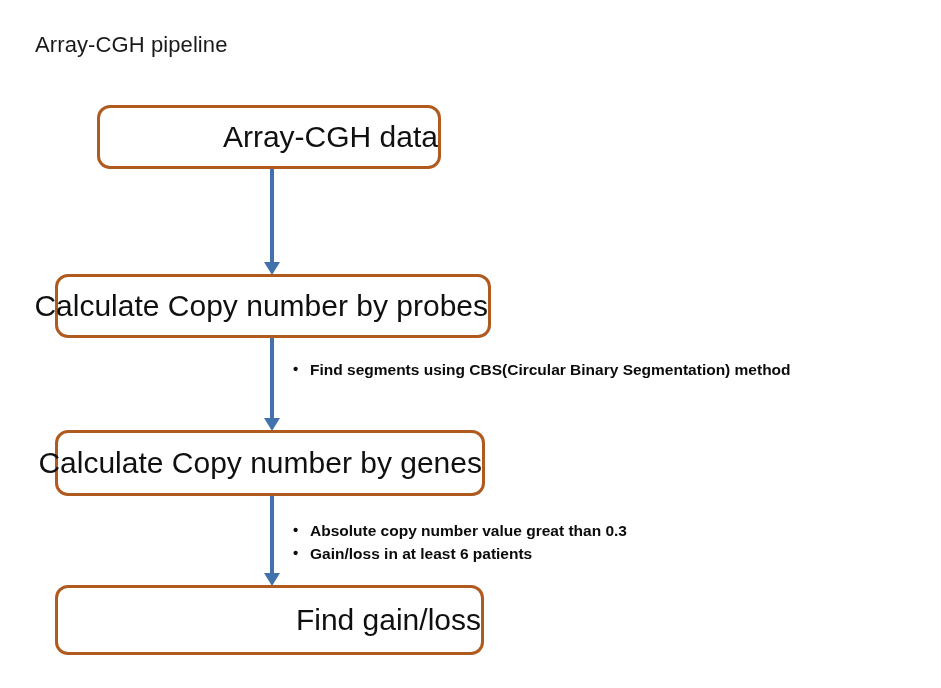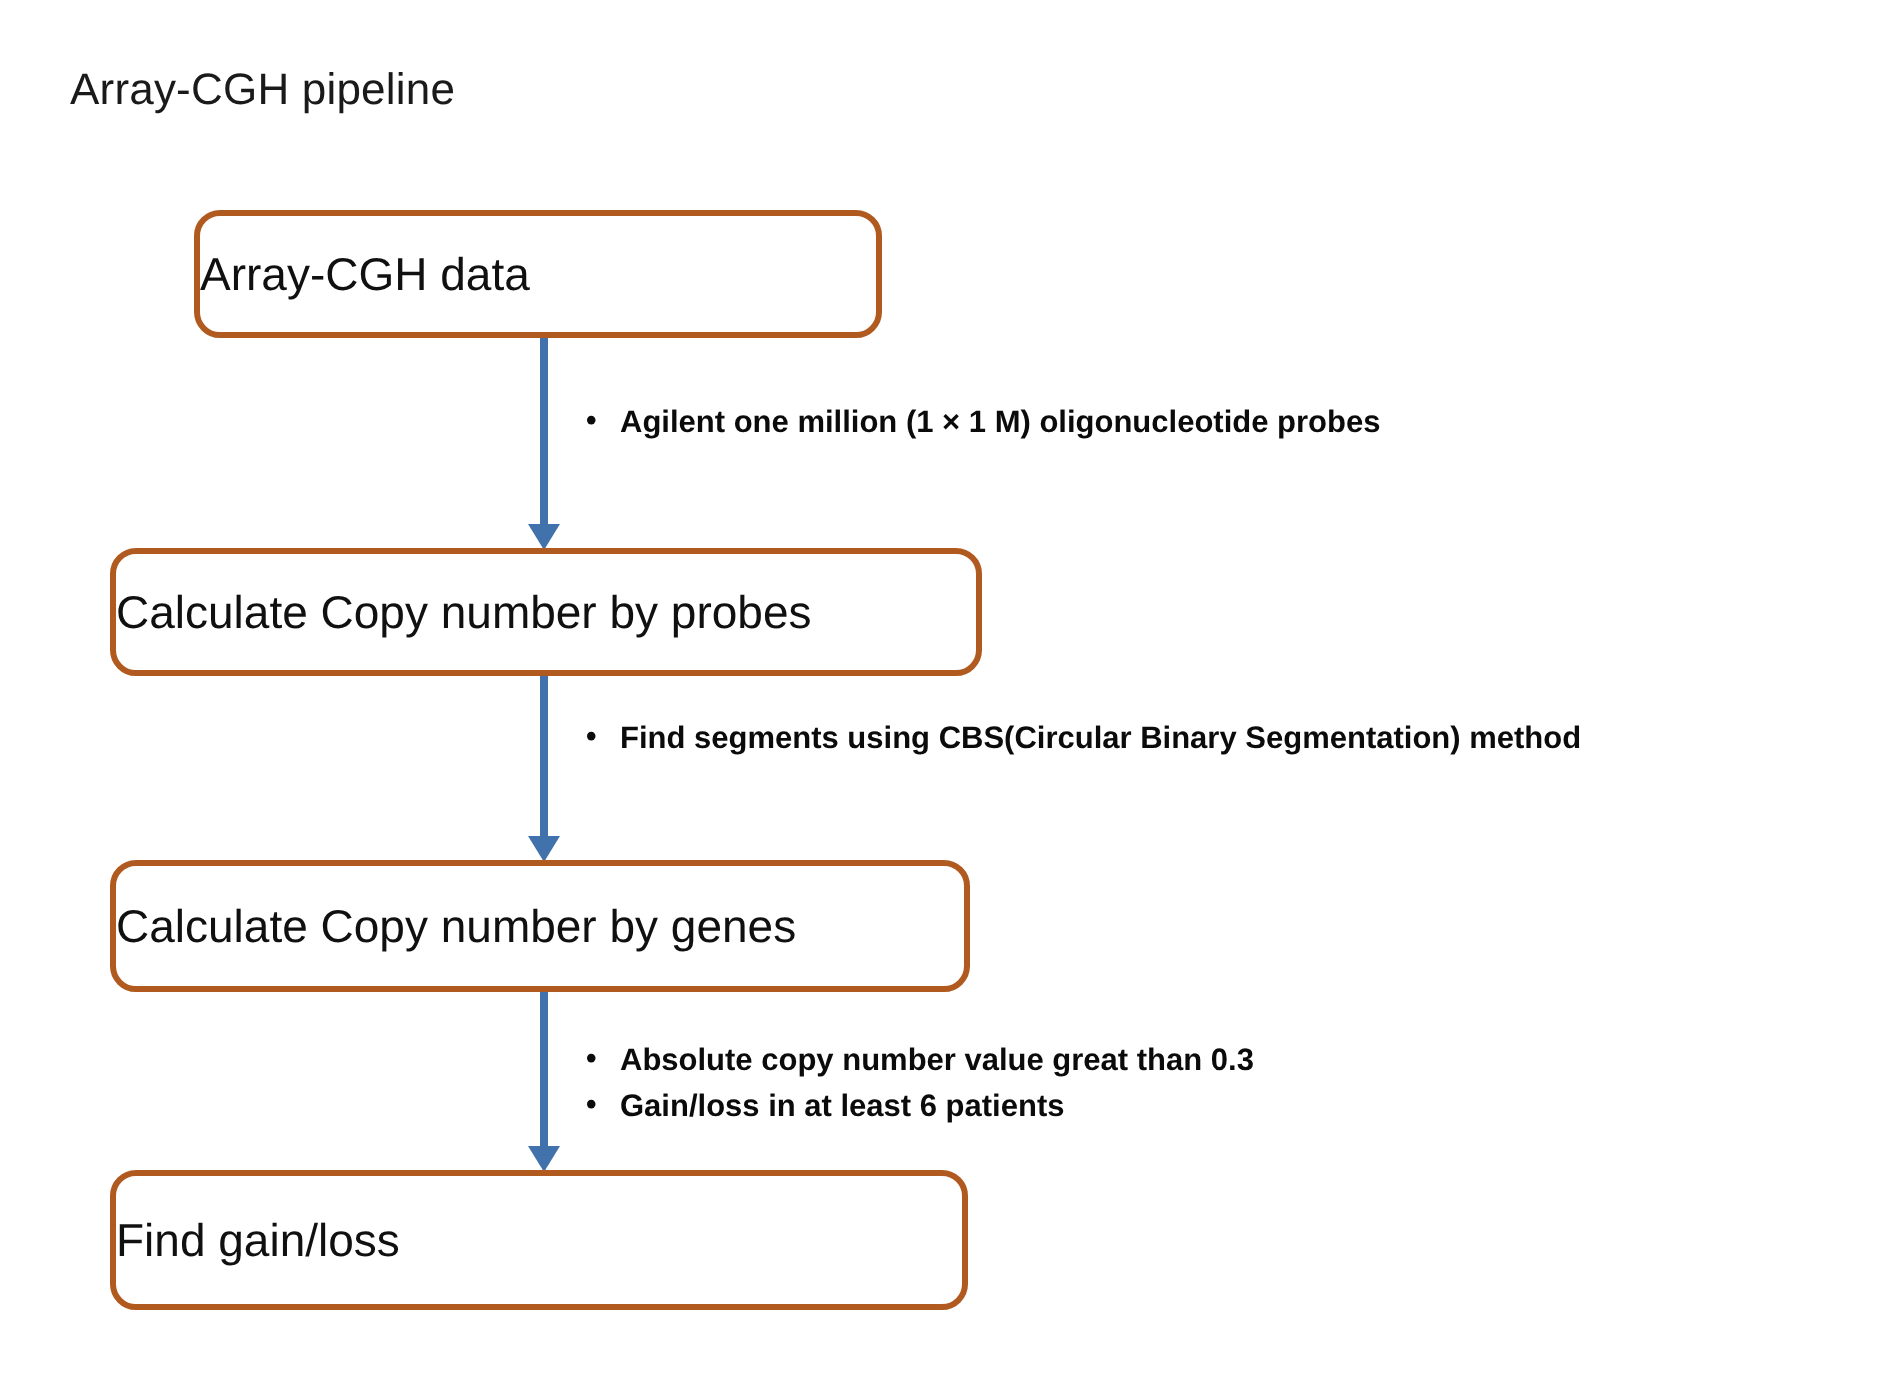--- a/index.html
+++ b/index.html
@@ -28,22 +28,22 @@
   }
 
   .node {
     position: absolute;
     box-sizing: border-box;
     background: #ffffff;
     border: 3px solid #b05a20;
     border-radius: 13px;
     display: flex;
     align-items: center;
-    justify-content: flex-start;
-    font-size: 23px;
+    justify-content: flex-end;
+    font-size: 30px;
     font-weight: 400;
     color: #101010;
     white-space: nowrap;
   }
 
   
   .node-1 { left: 97px;  top: 105px; width: 344px; height: 64px; }
   .node-2 { left: 55px;  top: 274px; width: 436px; height: 64px; }
   .node-3 { left: 55px;  top: 430px; width: 430px; height: 66px; }
   .node-4 { left: 55px;  top: 585px; width: 429px; height: 70px; }
@@ -119,21 +119,20 @@
 <div class="node node-1">
   <span>Array-CGH data</span>
 </div>
 
 <div class="arrow arrow-1">
   <div class="shaft"></div>
   <div class="head"></div>
 </div>
 
 <div class="notes notes-1">
-  <span class="note-line">Agilent one million (1 × 1 M) oligonucleotide probes</span>
 </div>
 
 <div class="node node-2">
   <span>Calculate Copy number by probes</span>
 </div>
 
 <div class="arrow arrow-2">
   <div class="shaft"></div>
   <div class="head"></div>
 </div>

